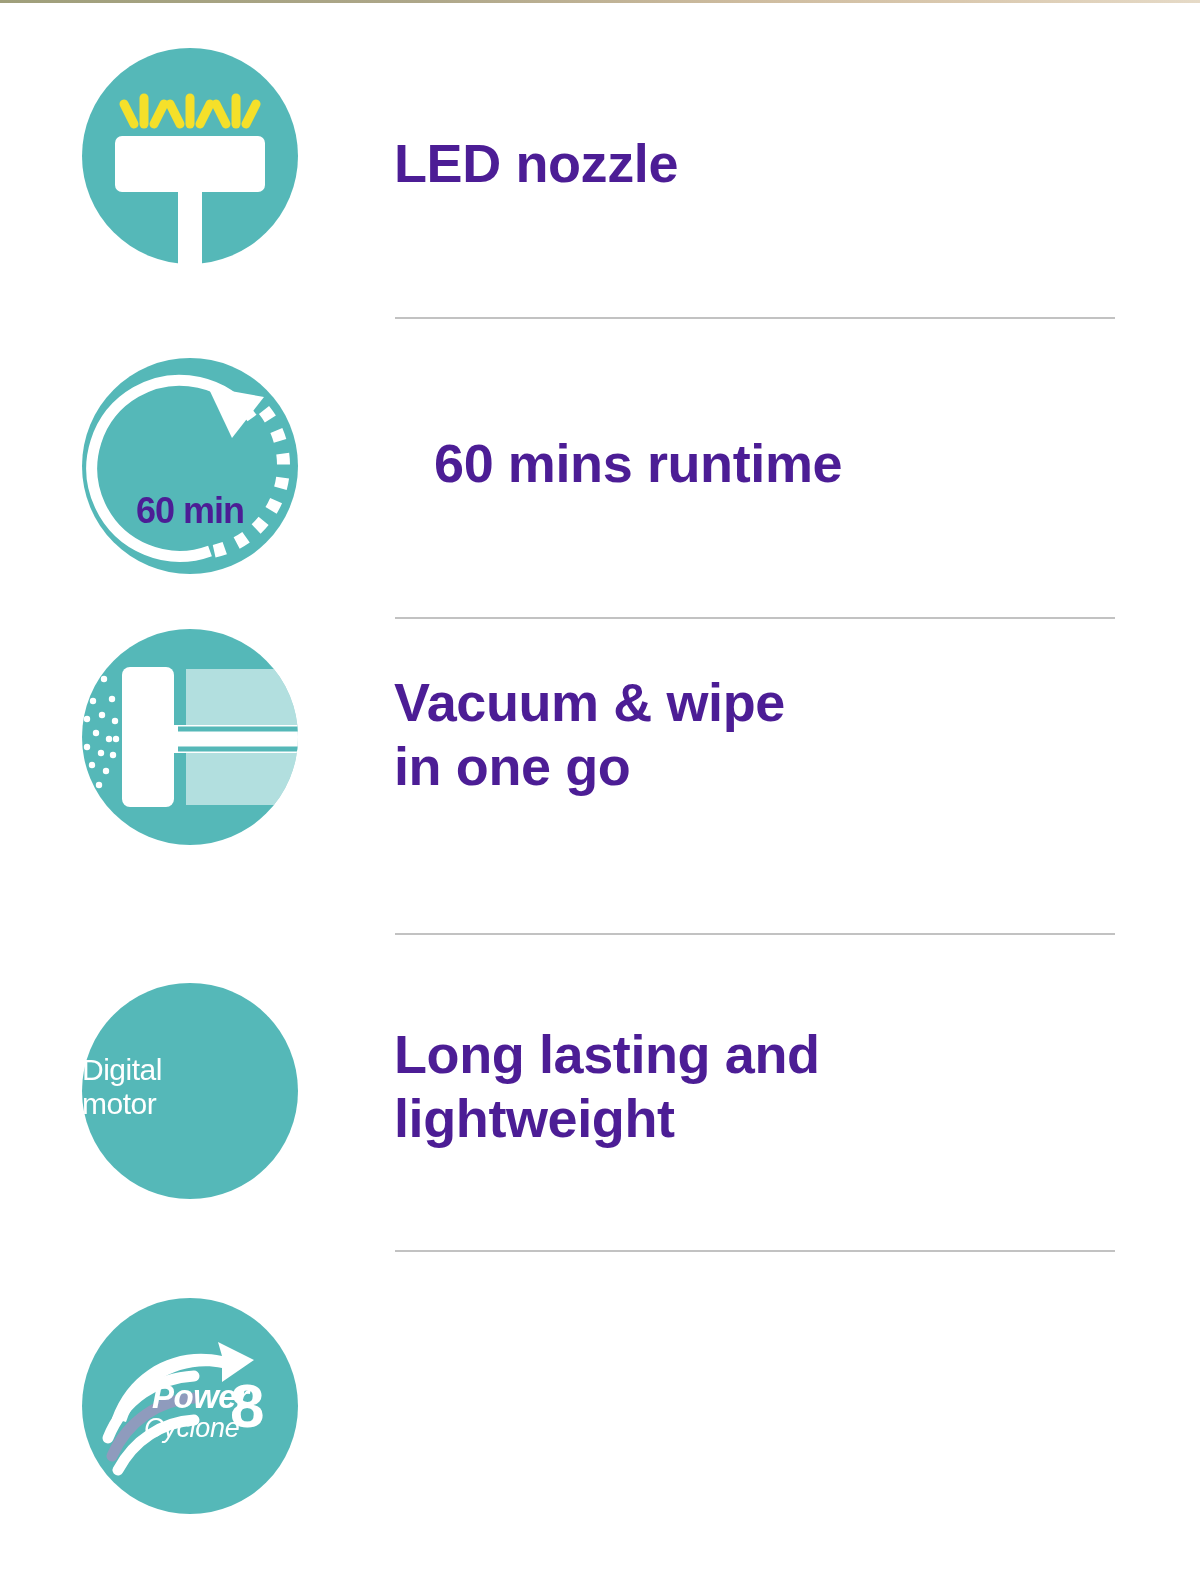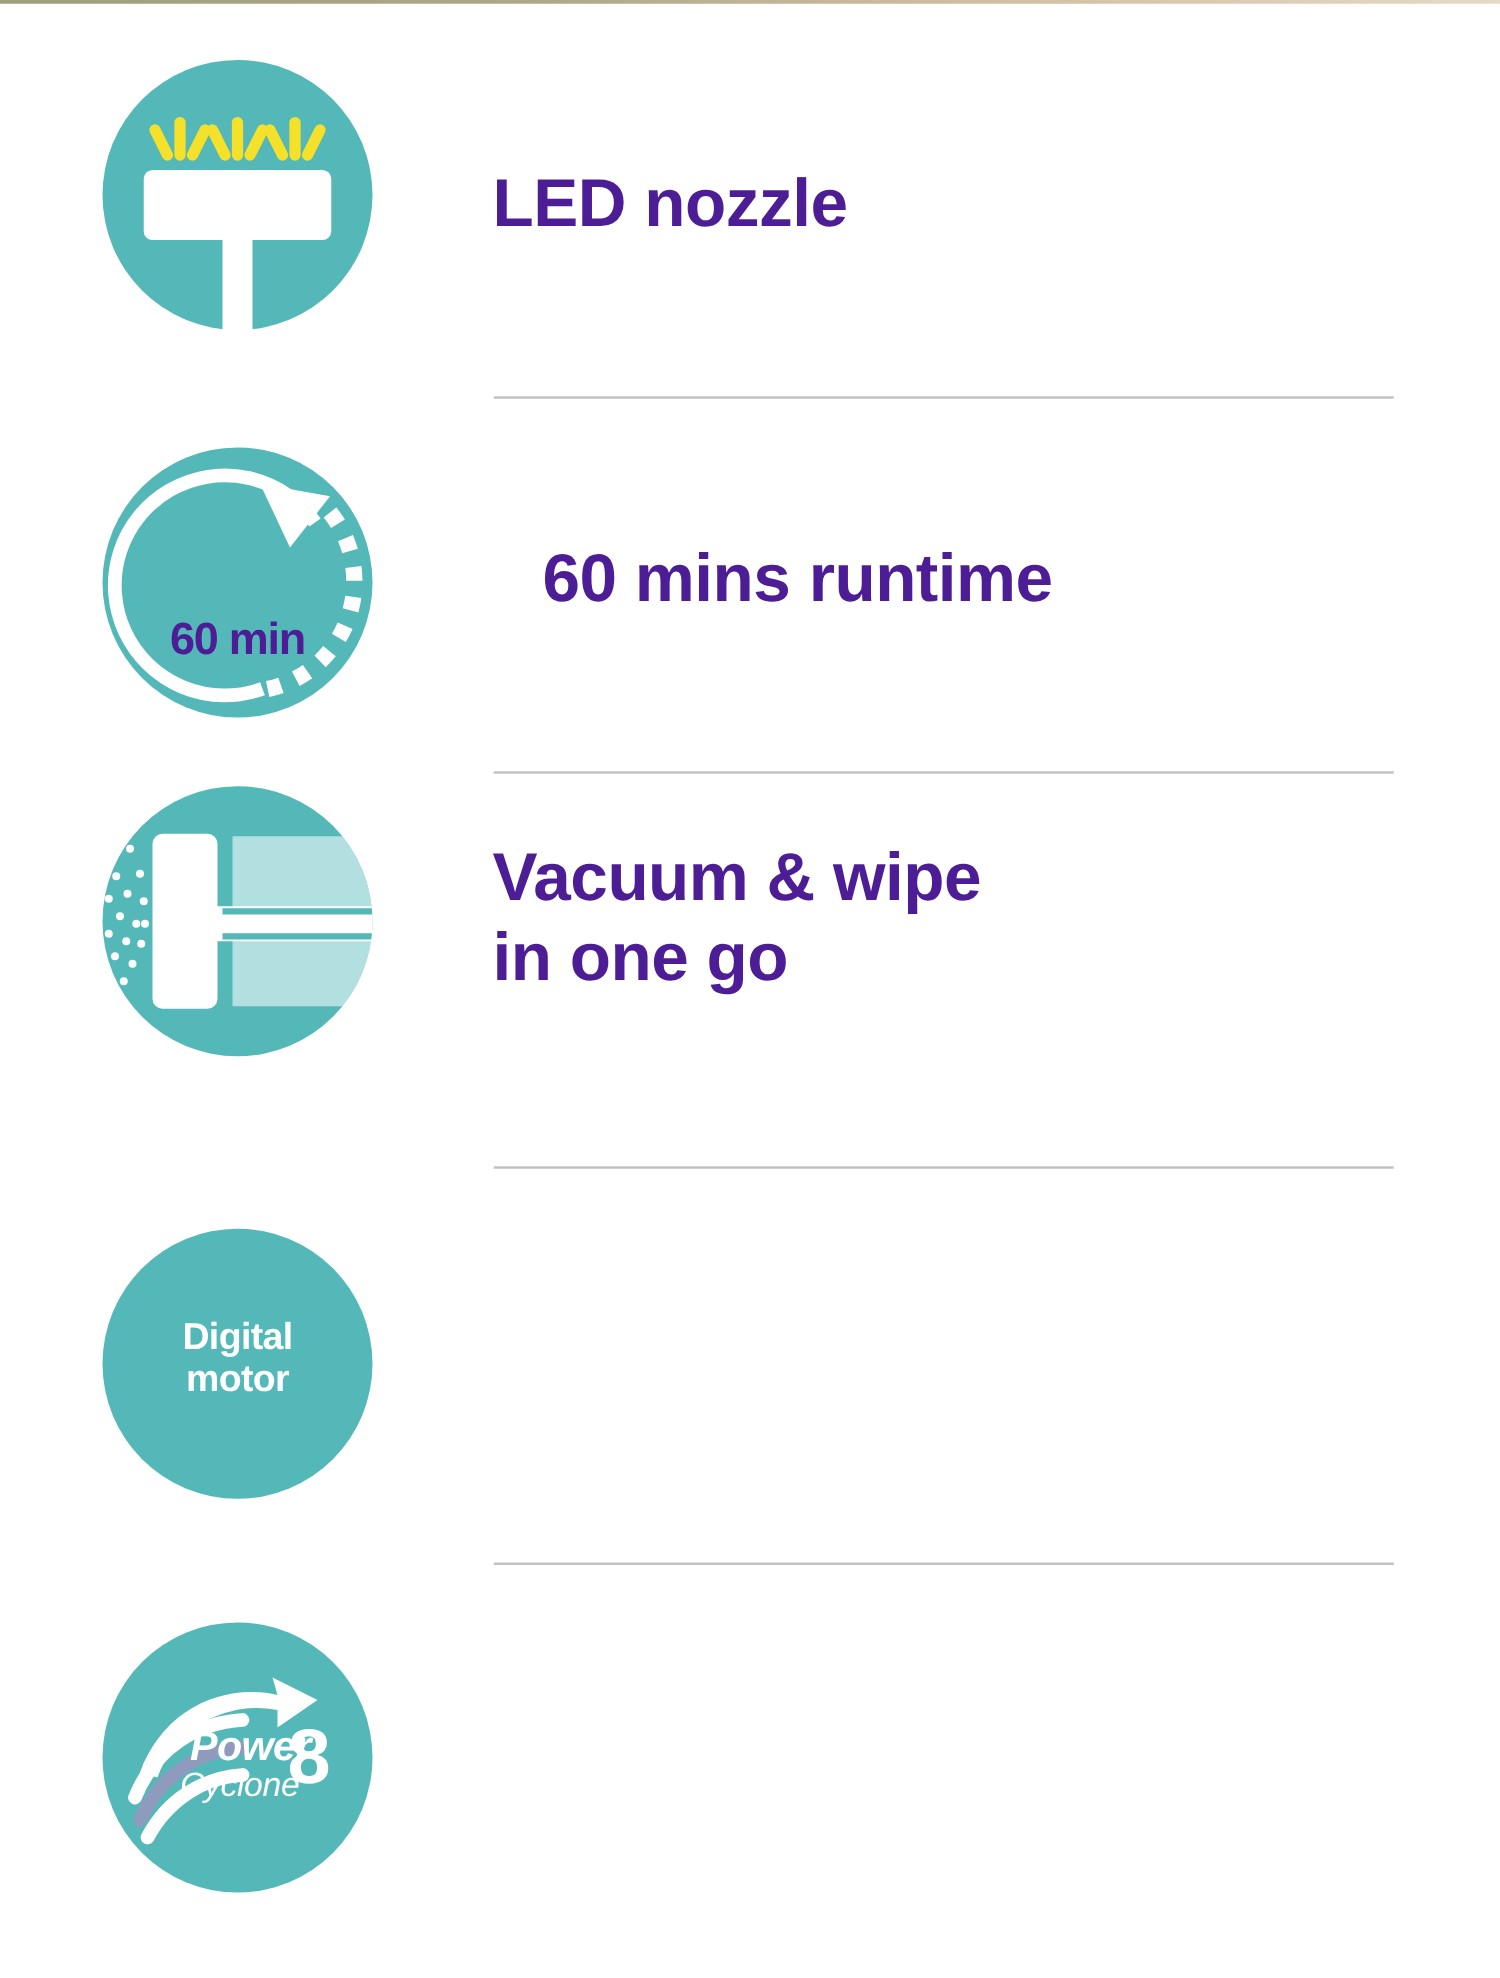--- a/index.html
+++ b/index.html
@@ -98,24 +98,23 @@
   #divider-1 { top: 617px; }
   #divider-2 { top: 933px; }
   #divider-3 { top: 1250px; }
 
   
   .digital-motor-text {
     position: absolute;
     left: 0;
     top: 70px;
     width: 216px;
-    text-align: center;
     color: #ffffff;
     font-size: 30px;
-    font-weight: bold;
+    font-weight: normal;
     line-height: 1.12;
     letter-spacing: -0.5px;
     white-space: pre-line;
   }
 
   
   .timer-text {
     position: absolute;
     left: 0;
     top: 84px;
@@ -254,20 +253,22 @@
 in one go</div>
   </div>
   <div class="divider" id="divider-2"></div>
 
   <div class="feature-row" id="row-3">
     <div class="icon-wrap">
       <div class="icon-circle"></div>
       <div class="digital-motor-text">Digital
 motor</div>
     </div>
+    <div class="feature-label" id="label-3">Long lasting and
+lightweight</div>
   </div>
   <div class="divider" id="divider-3"></div>
 
   <div class="feature-row" id="row-4">
     <div class="icon-wrap">
       <div class="icon-circle"></div>
       <svg class="icon-svg" viewBox="0 0 216 216">
 
         <path d="M30 120 C 48 70, 96 48, 140 58 L 136 44 L 172 62 L 140 84 L 140 70
                  C 100 62, 58 84, 44 124 Z" fill="#ffffff"></path>

